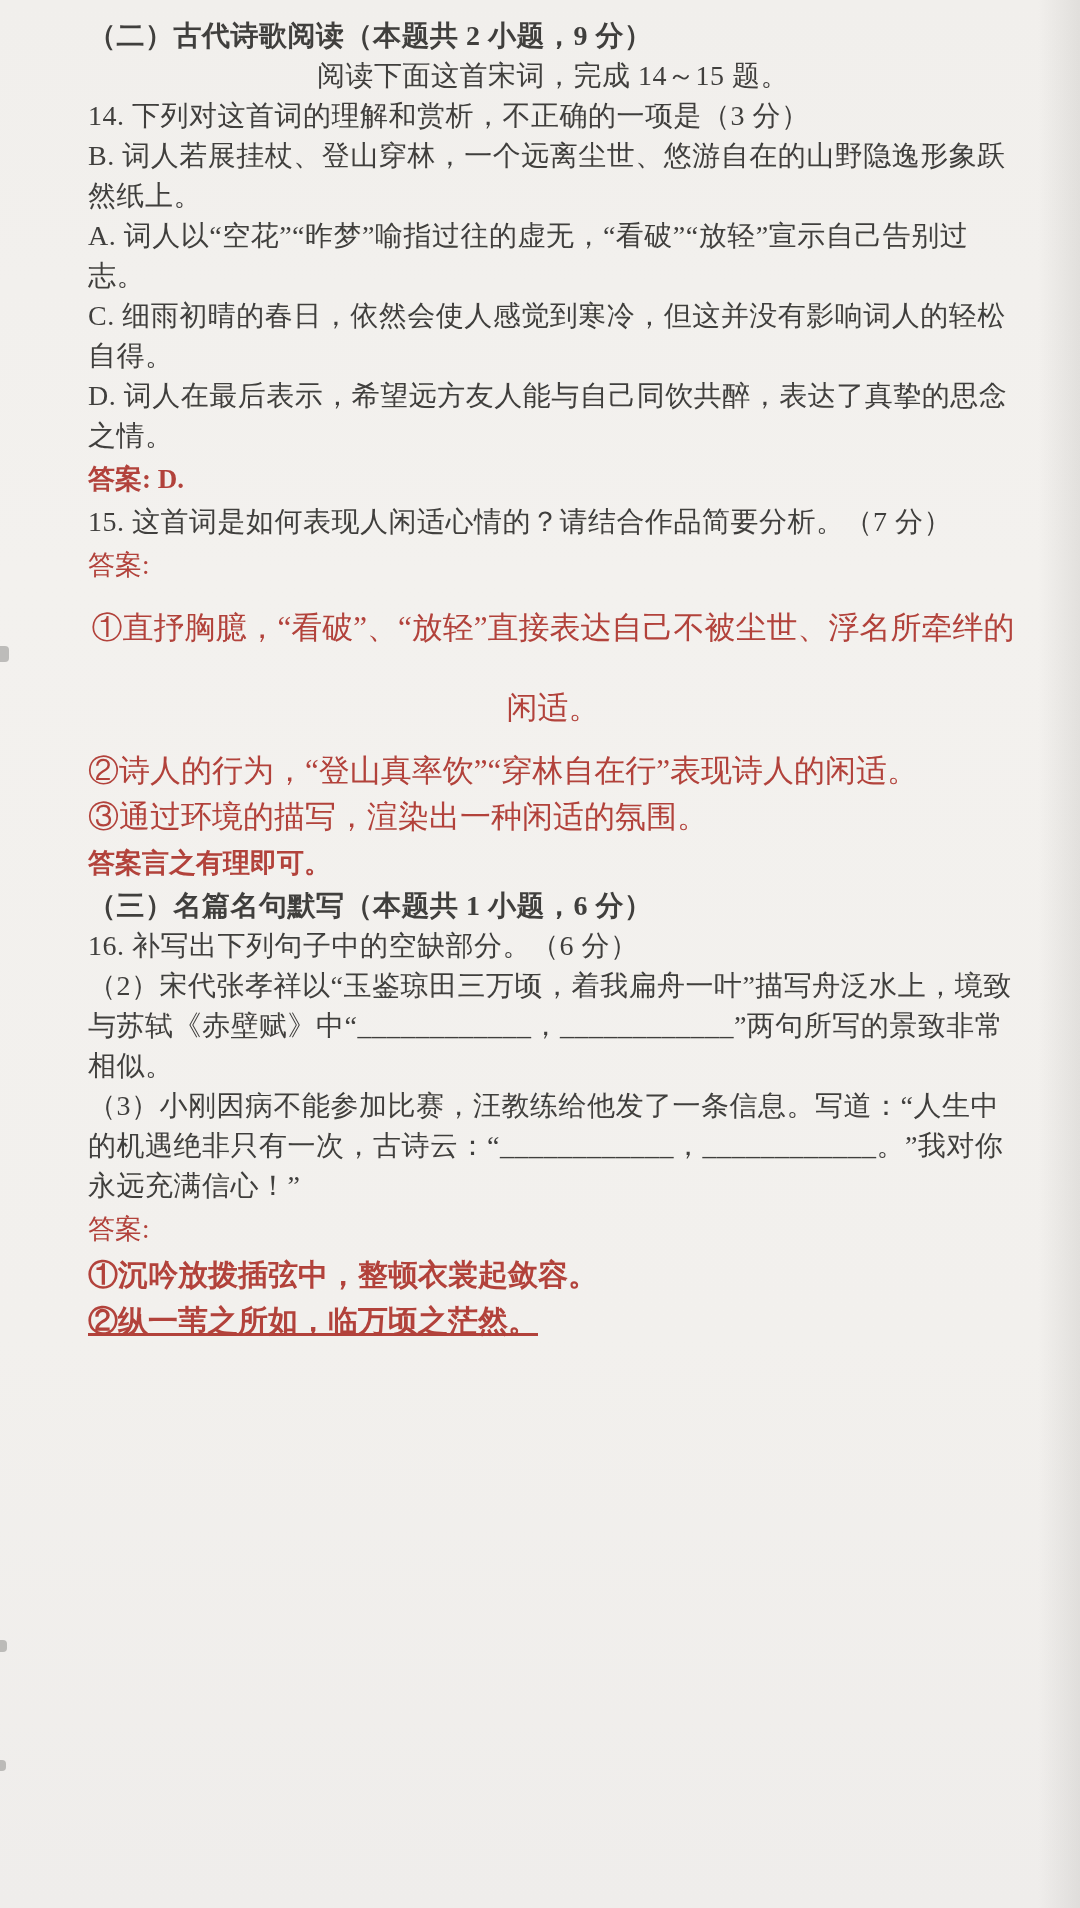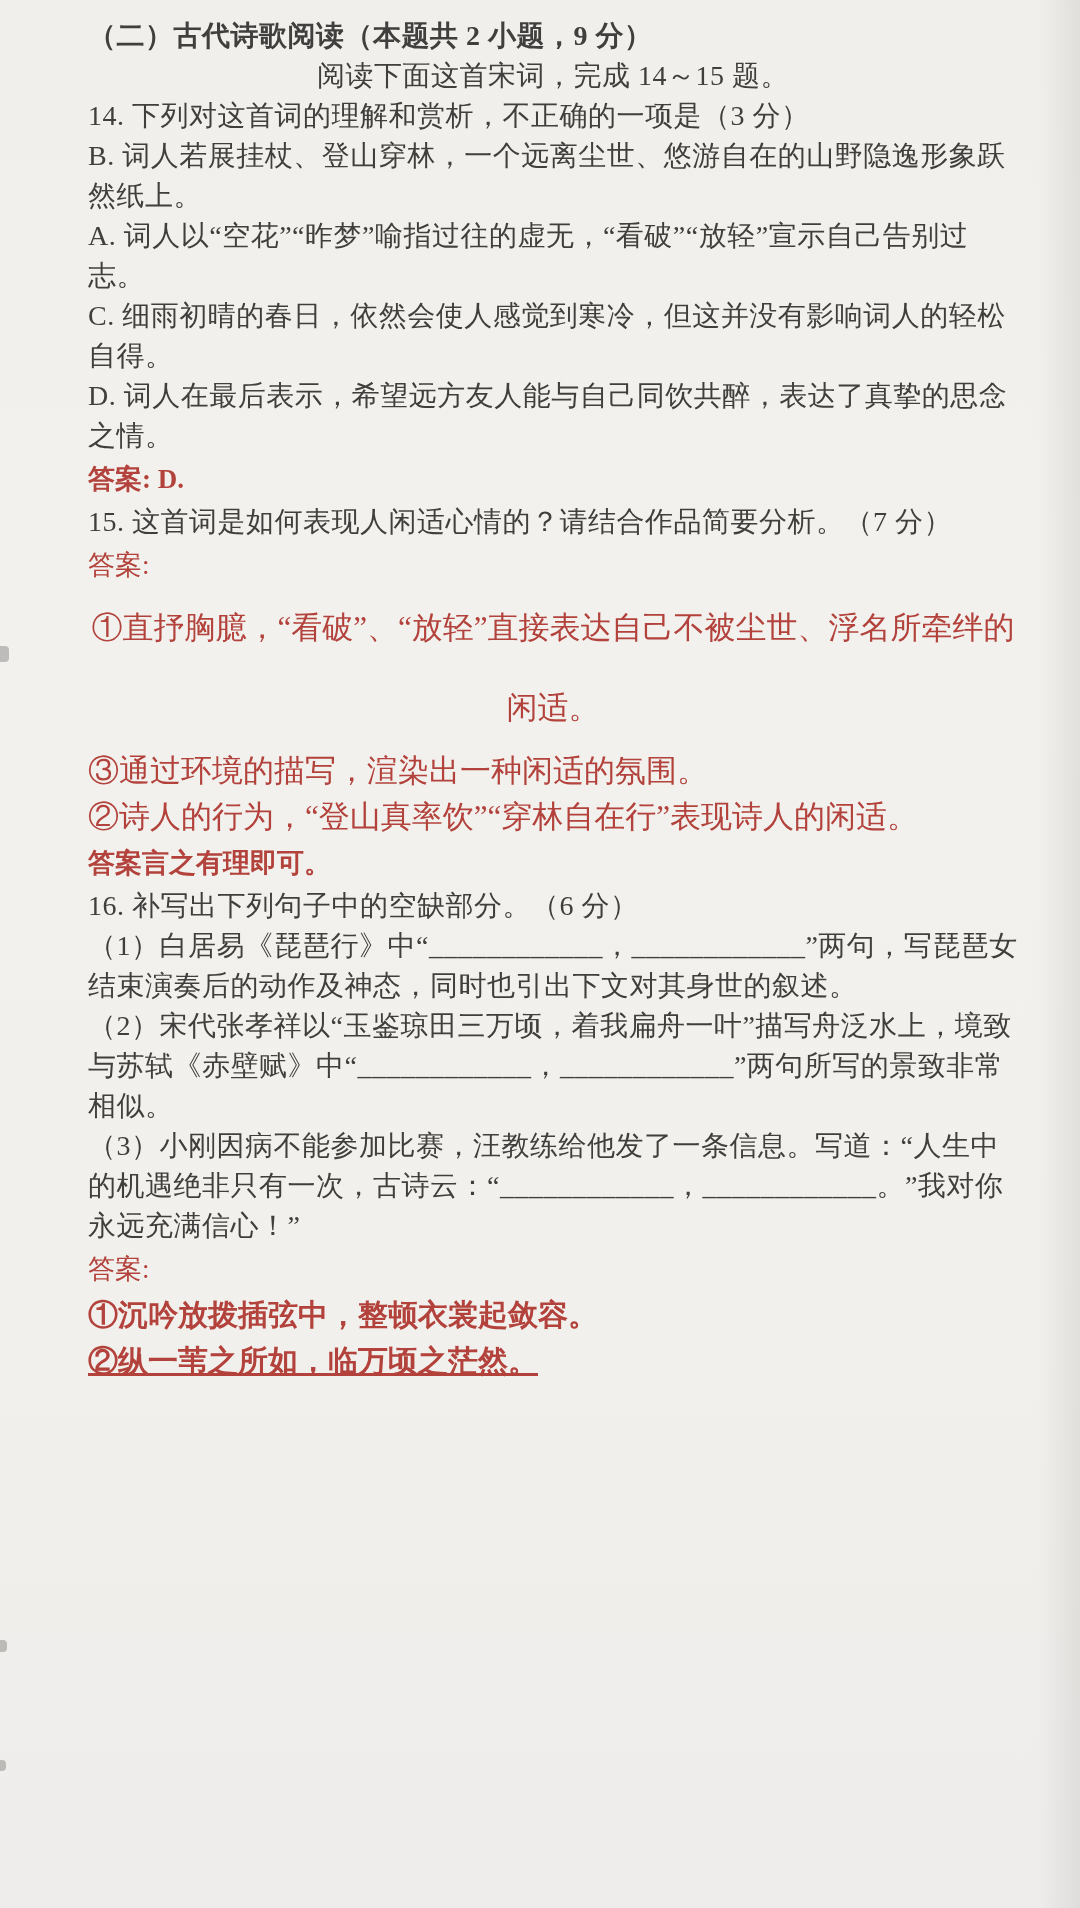--- a/index.html
+++ b/index.html
@@ -110,29 +110,29 @@
     <p class="blk m-optC">C. 细雨初晴的春日，依然会使人感觉到寒冷，但这并没有影响词人的轻松自得。</p>
     <p class="blk m-optD">D. 词人在最后表示，希望远方友人能与自己同饮共醉，表达了真挚的思念之情。</p>
 
     <p class="red ans-line bold m-ans14">答案: D.</p>
 
     <p class="blk m-q15">15. 这首词是如何表现人闲适心情的？请结合作品简要分析。（7 分）</p>
 
     <p class="red ans-line m-lab15">答案:</p>
 
     <p class="red pt-wide m-p1">①直抒胸臆，“看破”、“放轻”直接表达自己不被尘世、浮名所牵绊的闲适。</p>
+    <p class="red pt m-p2">②诗人的行为，“登山真率饮”“穿林自在行”表现诗人的闲适。</p>
     <p class="red pt m-p3">③通过环境的描写，渲染出一种闲适的氛围。</p>
-    <p class="red pt m-p2">②诗人的行为，“登山真率饮”“穿林自在行”表现诗人的闲适。</p>
 
     <p class="red ans-line bold m-note">答案言之有理即可。</p>
 
+    <p class="blk bold m-head3">（三）名篇名句默写（本题共 1 小题，6 分）</p>
 
     <p class="blk m-q16">16. 补写出下列句子中的空缺部分。（6 分）</p>
 
-    <p class="blk m-q16-1">（1）白居易《琵琶行》中“____________，____________”两句，写琵琶女结束演奏后的动作及神态，同时也引出下文对其身世的叙述。</p>
     <p class="blk m-q16-2">（2）宋代张孝祥以“玉鉴琼田三万顷，着我扁舟一叶”描写舟泛水上，境致与苏轼《赤壁赋》中“____________，____________”两句所写的景致非常相似。</p>
     <p class="blk m-q16-3">（3）小刚因病不能参加比赛，汪教练给他发了一条信息。写道：“人生中的机遇绝非只有一次，古诗云：“____________，____________。”我对你永远充满信心！”</p>
 
     <p class="red ans-line m-lab16">答案:</p>
 
     <p class="red pt-b bold m-b1">①沉吟放拨插弦中，整顿衣裳起敛容。</p>
     <p class="red pt-b bold m-b2">②纵一苇之所如，临万顷之茫然。</p>
 
   </div>
 

